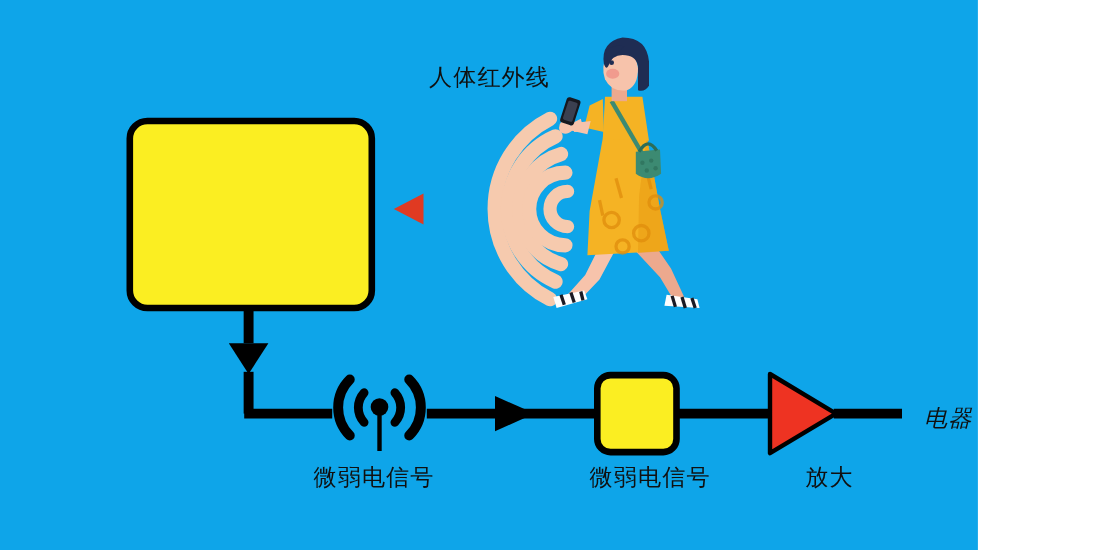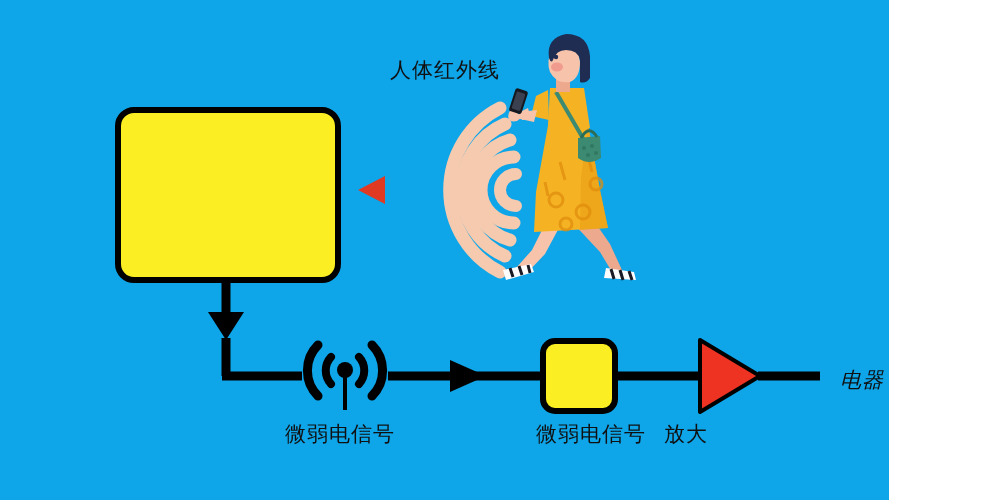--- a/index.html
+++ b/index.html
@@ -46,21 +46,21 @@
     left: 285px;
     top: 420px;
     font-size: 21px;
   }
   #label-circuit {
     left: 536px;
     top: 420px;
     font-size: 21px;
   }
   #label-amp {
-    left: 664px;
+    left: 732px;
     top: 420px;
     font-size: 21px;
   }
   #label-appliance {
     left: 840px;
     top: 366px;
     font-size: 21px;
     font-style: italic;
   }
 </style>

